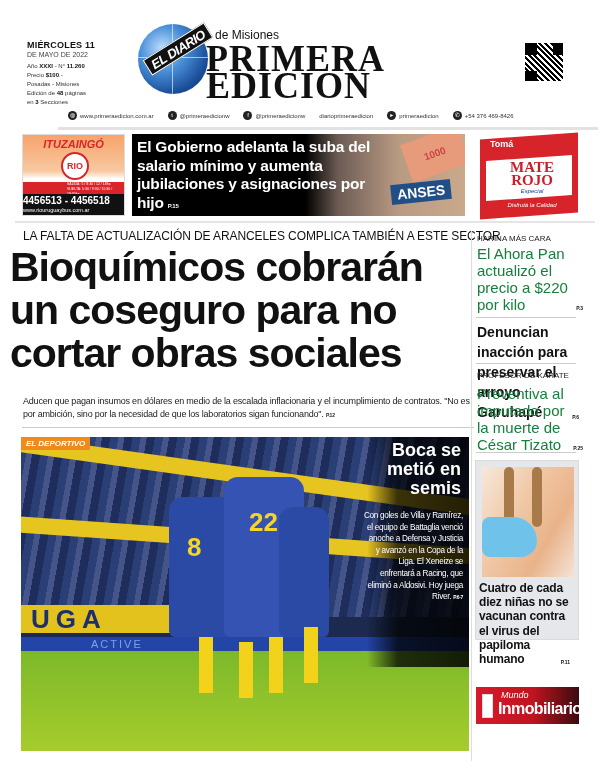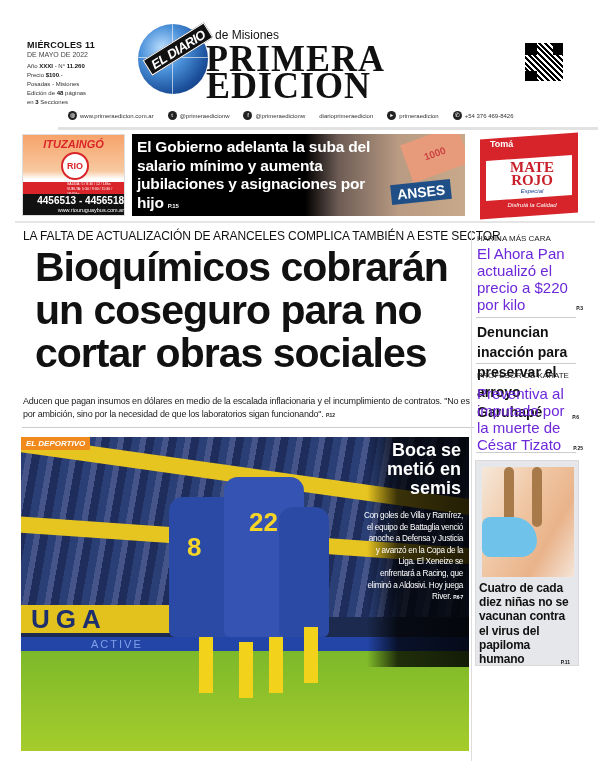--- a/index.html
+++ b/index.html
@@ -24,40 +24,40 @@
 repeating-linear-gradient(45deg,#000 0 2px,#fff 2px 4px);border:1px solid #fff}
 .social{left:68px;top:111px;width:520px;display:flex;font-size:6px;color:#333;gap:14px;align-items:center}
 .social span.item{display:flex;align-items:center;gap:3px}
 .social .ic{width:9px;height:9px;border-radius:50%;background:#222;display:inline-block;color:#fff;font-size:6px;text-align:center;line-height:9px}
 .rule{left:58px;top:127px;width:540px;height:3px;background:#e2e2e2}
 
 .ad-bus{left:22px;top:134px;width:103px;height:82px;background:linear-gradient(#f7a36a 0%,#f7c9a0 45%,#fff 55%);overflow:hidden;border:1px solid #ddd}
 .ad-bus .ttl{position:absolute;top:3px;width:100%;text-align:center;color:#d9252a;font-weight:bold;font-size:11px;font-style:italic}
 .ad-bus .rio{position:absolute;left:38px;top:17px;width:28px;height:28px;border-radius:50%;border:2px solid #d9252a;background:#fff;color:#d9252a;font-weight:bold;font-size:9px;text-align:center;line-height:24px}
 .ad-bus .red{position:absolute;left:0;top:47px;width:100%;height:12px;background:#d9252a;color:#fff;font-size:3.5px;padding-left:44px;line-height:5px}
-.ad-bus .blk{position:absolute;left:0;top:59px;width:100%;height:23px;background:#111;color:#fff;text-align:right}
+.ad-bus .blk{position:absolute;left:0;top:59px;width:100%;height:23px;background:#111;color:#fff;text-align:left}
 .ad-bus .phone{font-size:10px;font-weight:bold;line-height:13px}
 .ad-bus .web{font-size:5.5px}
 .tease{left:132px;top:134px;width:333px;height:82px;background:linear-gradient(90deg,#000 0%,#000 52%,#6d5c55 62%,#b99b83 80%,#c8a98a 100%);overflow:hidden}
 .tease .t{position:absolute;left:5px;top:4px;color:#fff;font-weight:bold;font-size:15.5px;line-height:18.5px;letter-spacing:-.2px}
 .tease .pg{font-size:6px}
 .tease .anses{position:absolute;right:14px;top:48px;background:#1f4f86;color:#fff;font-weight:bold;font-size:14px;padding:2px 6px;transform:rotate(-6deg)}
 .tease .bill{position:absolute;right:0;top:0;width:60px;height:40px;background:#e89b7b;transform:rotate(-20deg);color:#c44;font-weight:bold;font-size:10px;text-align:center;line-height:40px}
 .ad-mate{left:472px;top:134px;width:112px;height:82px;background:#fff}
 .ad-mate .bg{position:absolute;left:8px;top:2px;width:98px;height:80px;background:#d7232a;transform:skewY(-4deg)}
 .ad-mate .banner{position:absolute;left:14px;top:24px;width:86px;height:40px;background:#fff;transform:skewY(-4deg)}
 .ad-mate .toma{position:absolute;left:18px;top:5px;color:#fff;font-weight:bold;font-size:9px}
 .ad-mate .m1,.ad-mate .m2{position:absolute;width:100%;text-align:center;color:#c8202a;font-family:"Liberation Serif",serif;font-weight:bold;font-size:15px;line-height:14px;left:4px}
 .ad-mate .m1{top:26px}.ad-mate .m2{top:39px}
 .ad-mate .esp{position:absolute;left:0;width:100%;text-align:center;top:54px;font-size:6px;color:#1c3f8f;font-style:italic;padding-left:8px}
 .ad-mate .dis{position:absolute;left:0;width:100%;text-align:center;top:68px;font-size:6px;color:#fff;font-style:italic;padding-left:8px}
 .rule2{left:15px;top:221px;width:580px;height:2px;background:#e5e5e5}
 
 .kicker{left:23px;top:229px;font-size:12px;color:#111;letter-spacing:-.1px}
-.headline{left:35px;top:246px;width:450px;font-weight:bold;font-size:41px;line-height:43px;letter-spacing:-1px}
+.headline{left:10px;top:246px;width:450px;font-weight:bold;font-size:41px;line-height:43px;letter-spacing:-1px}
 .deck{left:23px;top:395px;width:455px;font-size:9px;line-height:13px;color:#222;letter-spacing:-.2px}
 .deck .pg{font-size:5px;font-weight:bold}
 .rule3{left:22px;top:427px;width:452px;height:1px;background:#ccc}
 .vrule{left:471px;top:231px;width:1px;height:530px;background:#ddd}
 
 .photo{left:21px;top:437px;width:448px;height:314px;overflow:hidden;background:#1b2a4e}
 .crowd{position:absolute;left:0;top:0;width:100%;height:180px;background:repeating-linear-gradient(100deg,#2a3f76 0 8px,#45558a 8px 14px,#1e2d5c 14px 22px)}
 .stripe{position:absolute;height:16px;background:#e7c520;transform:rotate(8deg)}
 .banner-uga{position:absolute;left:0;top:168px;width:165px;height:28px;background:#e3c21e;color:#1d2f6d;font-weight:bold;font-size:26px;line-height:28px;letter-spacing:6px;padding-left:10px}
 .board{position:absolute;left:0;top:200px;width:100%;height:14px;background:#2345a8;color:#7fa0e8;font-size:11px;line-height:14px;padding-left:70px;letter-spacing:2px}
@@ -67,25 +67,25 @@
 .sock{position:absolute;background:#f2d21a;width:14px;height:56px}
 .num{position:absolute;color:#f4d528;font-weight:bold;font-size:26px}
 .tag-dep{position:absolute;left:0;top:0;background:#f08a1c;color:#fff;font-weight:bold;font-style:italic;font-size:8px;padding:2px 5px}
 .sport-h{position:absolute;right:8px;top:4px;text-align:right;color:#fff;font-weight:bold;font-size:18px;line-height:19px}
 .sport-panel{position:absolute;left:346px;top:0;width:102px;height:230px;background:linear-gradient(90deg,rgba(0,0,0,0),rgba(0,0,0,.75) 30%,rgba(0,0,0,.85))}
 .sport-body{position:absolute;right:6px;top:73px;width:100px;text-align:right;color:#fff;font-size:8.2px;line-height:11.6px;letter-spacing:-.3px}
 .sport-body .pg{font-size:5px;font-weight:bold}
 
 .side{left:477px;width:110px}
 .s-kick{font-size:8px;color:#222}
-.s-head{font-size:15px;line-height:17px;color:#6d28d9}
+.s-head{font-size:15px;line-height:17px;color:#15803d}
 .s-bold{font-weight:bold;font-size:14px;line-height:20px}
 .pg-s{font-size:5px;font-weight:bold;float:right;margin-top:-8px}
 .s-rule{position:absolute;left:476px;width:100px;height:1px;background:#ccc}
-.vacc{left:475px;top:460px;width:104px;height:206px;background:#e6e7ea;border:1px solid #dadada}
+.vacc{left:475px;top:460px;width:104px;height:180px;background:#e6e7ea;border:1px solid #dadada}
 .vacc .img{position:absolute;left:6px;top:6px;width:92px;height:110px;background:linear-gradient(120deg,#f6e8da 0%,#f0c7a4 40%,#e9b38a 70%,#f5e4d7 100%);overflow:hidden}
 .vacc .img .glove{position:absolute;left:0;top:50px;width:55px;height:40px;background:#6fc3ea;border-radius:10px 30px 20px 10px}
 .vacc .img .hair{position:absolute;left:22px;top:0;width:10px;height:60px;background:#a87a4a;border-radius:5px}
 .vacc .t{position:absolute;left:3px;top:120px;width:98px;font-weight:bold;font-size:12px;line-height:14.2px;color:#111;letter-spacing:-.2px}
 .vacc .pg{position:absolute;right:8px;top:198px;font-size:5px;font-weight:bold}
 .mundo{left:476px;top:687px;width:103px;height:67px}
 .mundo .y{height:30px;background:#f6c411;text-align:center;font-weight:bold;font-size:9px;line-height:11px;padding-top:4px;color:#111}
 .mundo .r{height:37px;background:linear-gradient(90deg,#d7192a 0%,#c0141f 55%,#3a0b10 100%);position:relative;color:#fff}
 .mundo .door{position:absolute;left:6px;top:7px;width:11px;height:24px;background:#fff;border:1px solid #ddd}
 .mundo .mm{position:absolute;left:25px;top:3px;font-size:9px;font-style:italic}
@@ -226,13 +226,18 @@
   <div class="img">
       <div class="hair"></div>
       <div class="hair" style="left:50px"></div>
       <div class="glove"></div>
     </div>
   <div class="t">Cuatro de cada diez niñas no se vacunan contra el virus del papiloma humano</div>
   <div class="pg">P.11</div>
 </div>
 
 <div class="abs mundo">
+  <div class="r">
+    <div class="door"></div>
+    <div class="mm">Mundo</div>
+    <div class="inm">Inmobiliario</div>
+  </div>
 </div>
 
 </body></html>

